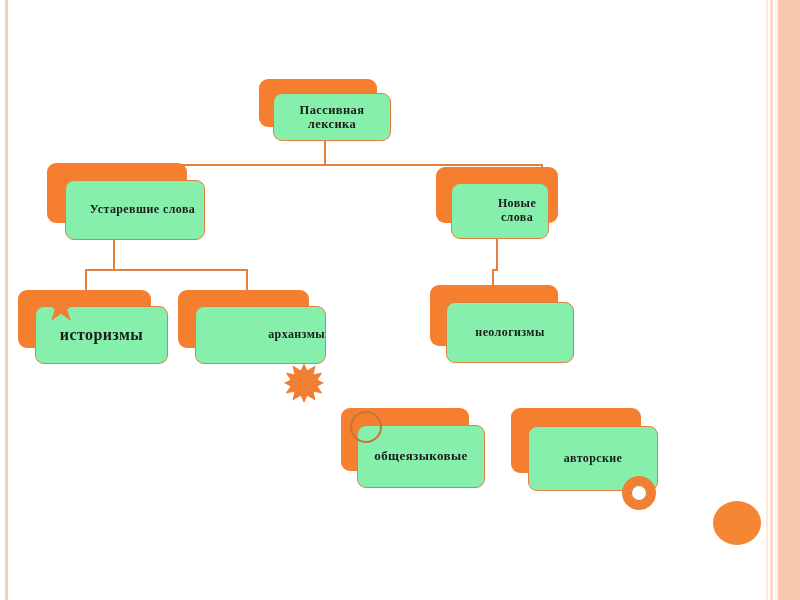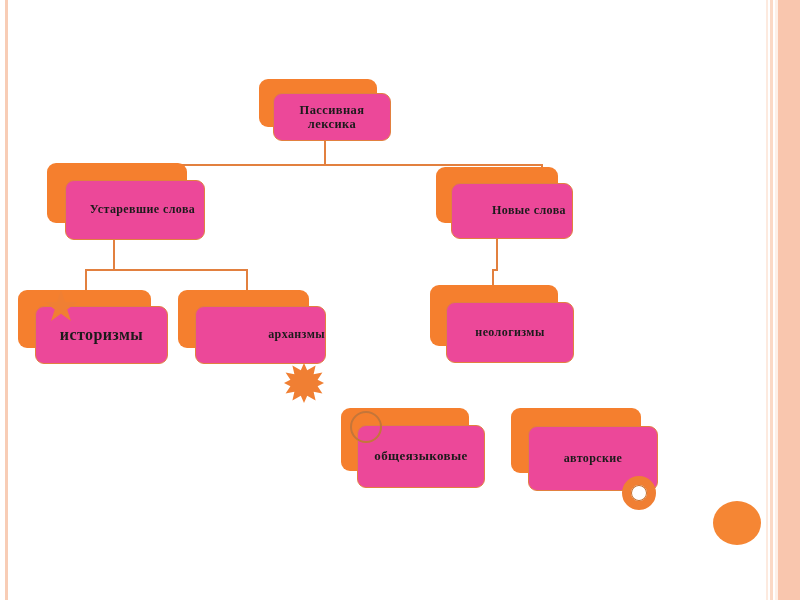--- a/index.html
+++ b/index.html
@@ -50,21 +50,21 @@
     position:absolute;
   }
   .node .shadow{
     position:absolute;
     left:0;top:0;
     background:#f57f2e;
     border-radius:9px;
   }
   .node .front{
     position:absolute;
-    background:#ec4899;
+    background:#86efac;
     border:1.6px solid #e2803f;
     border-radius:9px;
     display:flex;align-items:center;justify-content:center;
     box-sizing:border-box;
   }
   .node .label{
     color:#1b1b1b;
     font-weight:bold;
     text-align:center;
     line-height:1.15;
@@ -160,21 +160,21 @@
 
   <div class="node" style="left:47px;top:163px;width:158px;height:77px;">
     <div class="shadow" style="width:140px;height:60px;left:0;top:0;"></div>
     <div class="front" style="left:18px;top:17px;width:140px;height:60px;">
       <span class="label" style="font-size:12px;margin-left:15px;">Устаревшие слова</span>
     </div>
   </div>
 
   <div class="node" style="left:436px;top:167px;width:137px;height:72px;">
     <div class="shadow" style="width:122px;height:56px;left:0;top:0;"></div>
-    <div class="front" style="left:15px;top:16px;width:122px;height:56px;padding-left:34px;">
+    <div class="front" style="left:15px;top:16px;width:98px;height:56px;padding-left:34px;">
       <span class="label" style="font-size:12px;">Новые слова</span>
     </div>
   </div>
 
   <div class="node" style="left:18px;top:290px;width:150px;height:74px;">
     <div class="shadow" style="width:133px;height:58px;left:0;top:0;"></div>
     <div class="front" style="left:17px;top:16px;width:133px;height:58px;">
       <span class="label" style="font-size:16px;">историзмы</span>
     </div>
     <div class="deco" style="left:26px;top:0px;">

